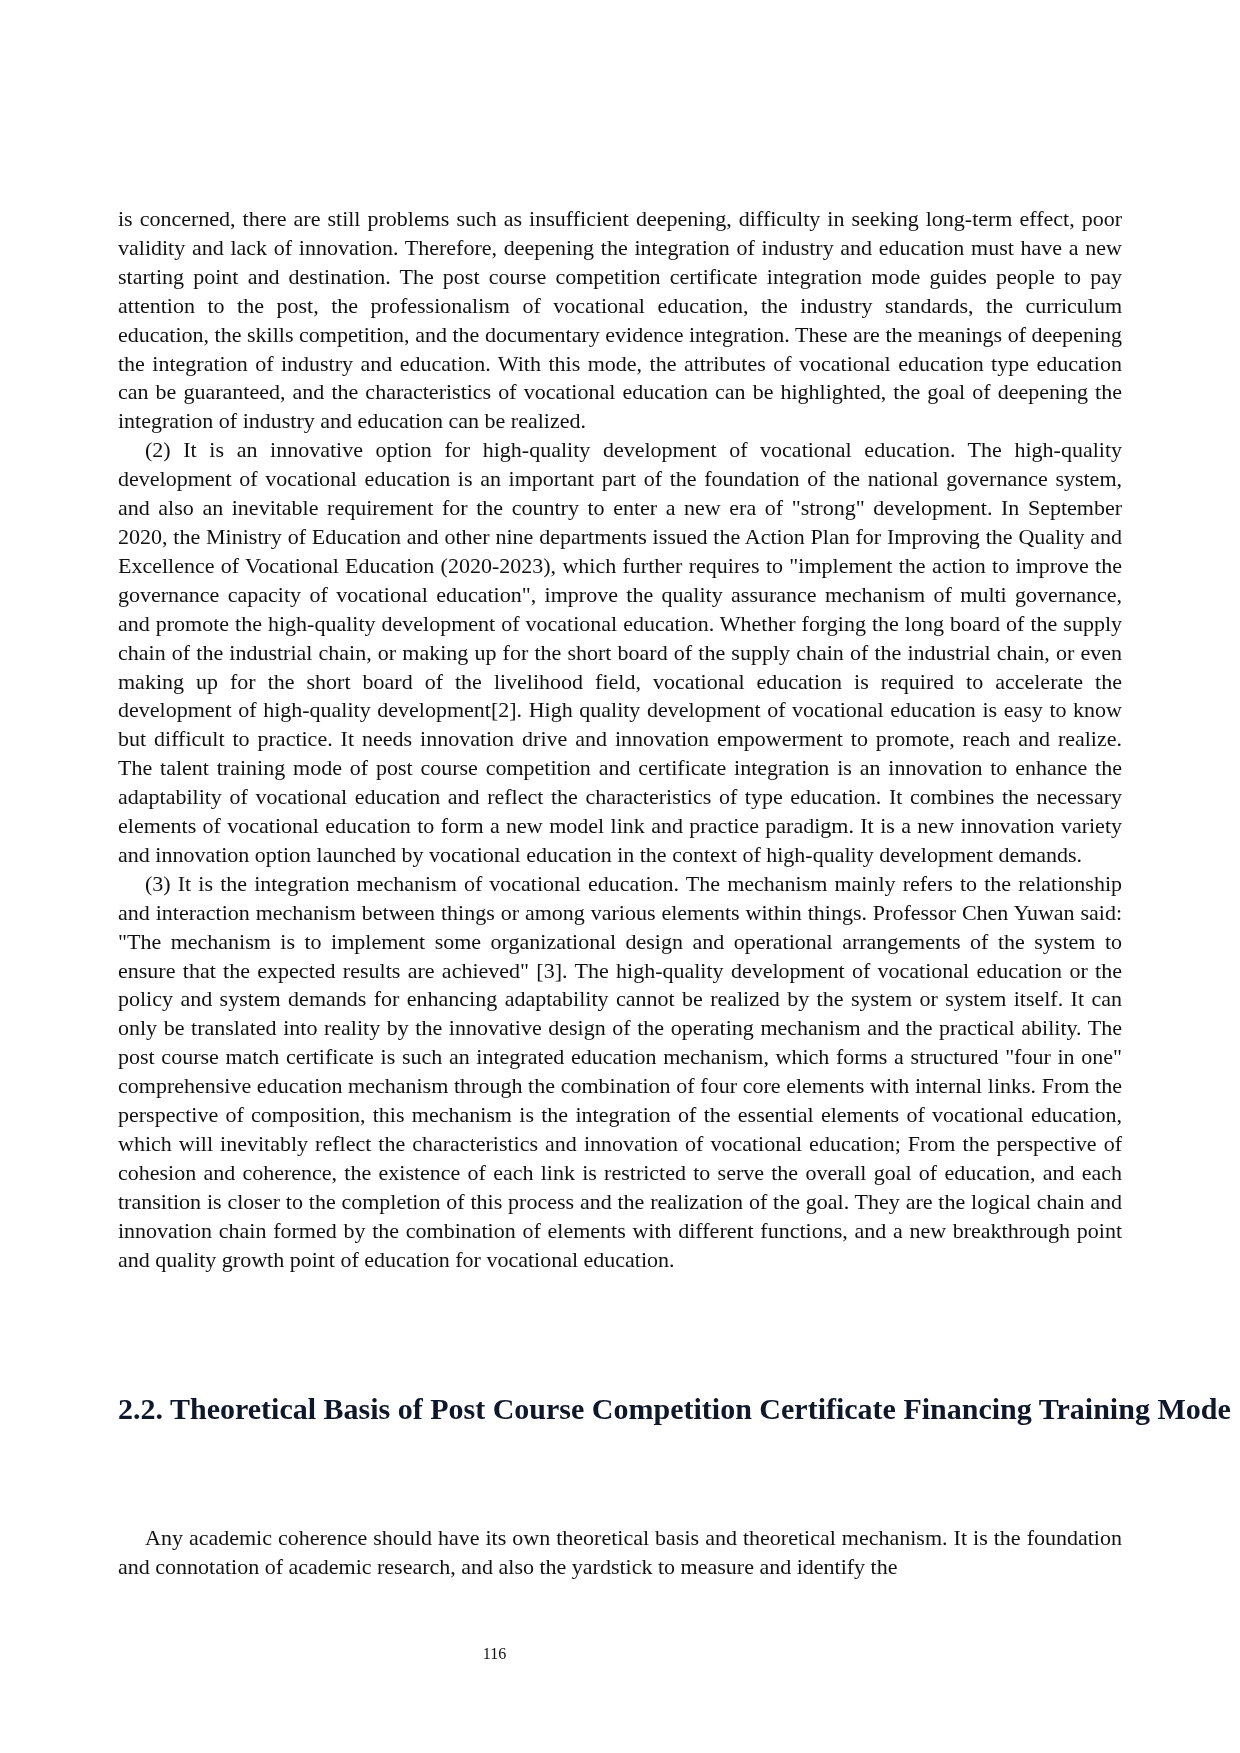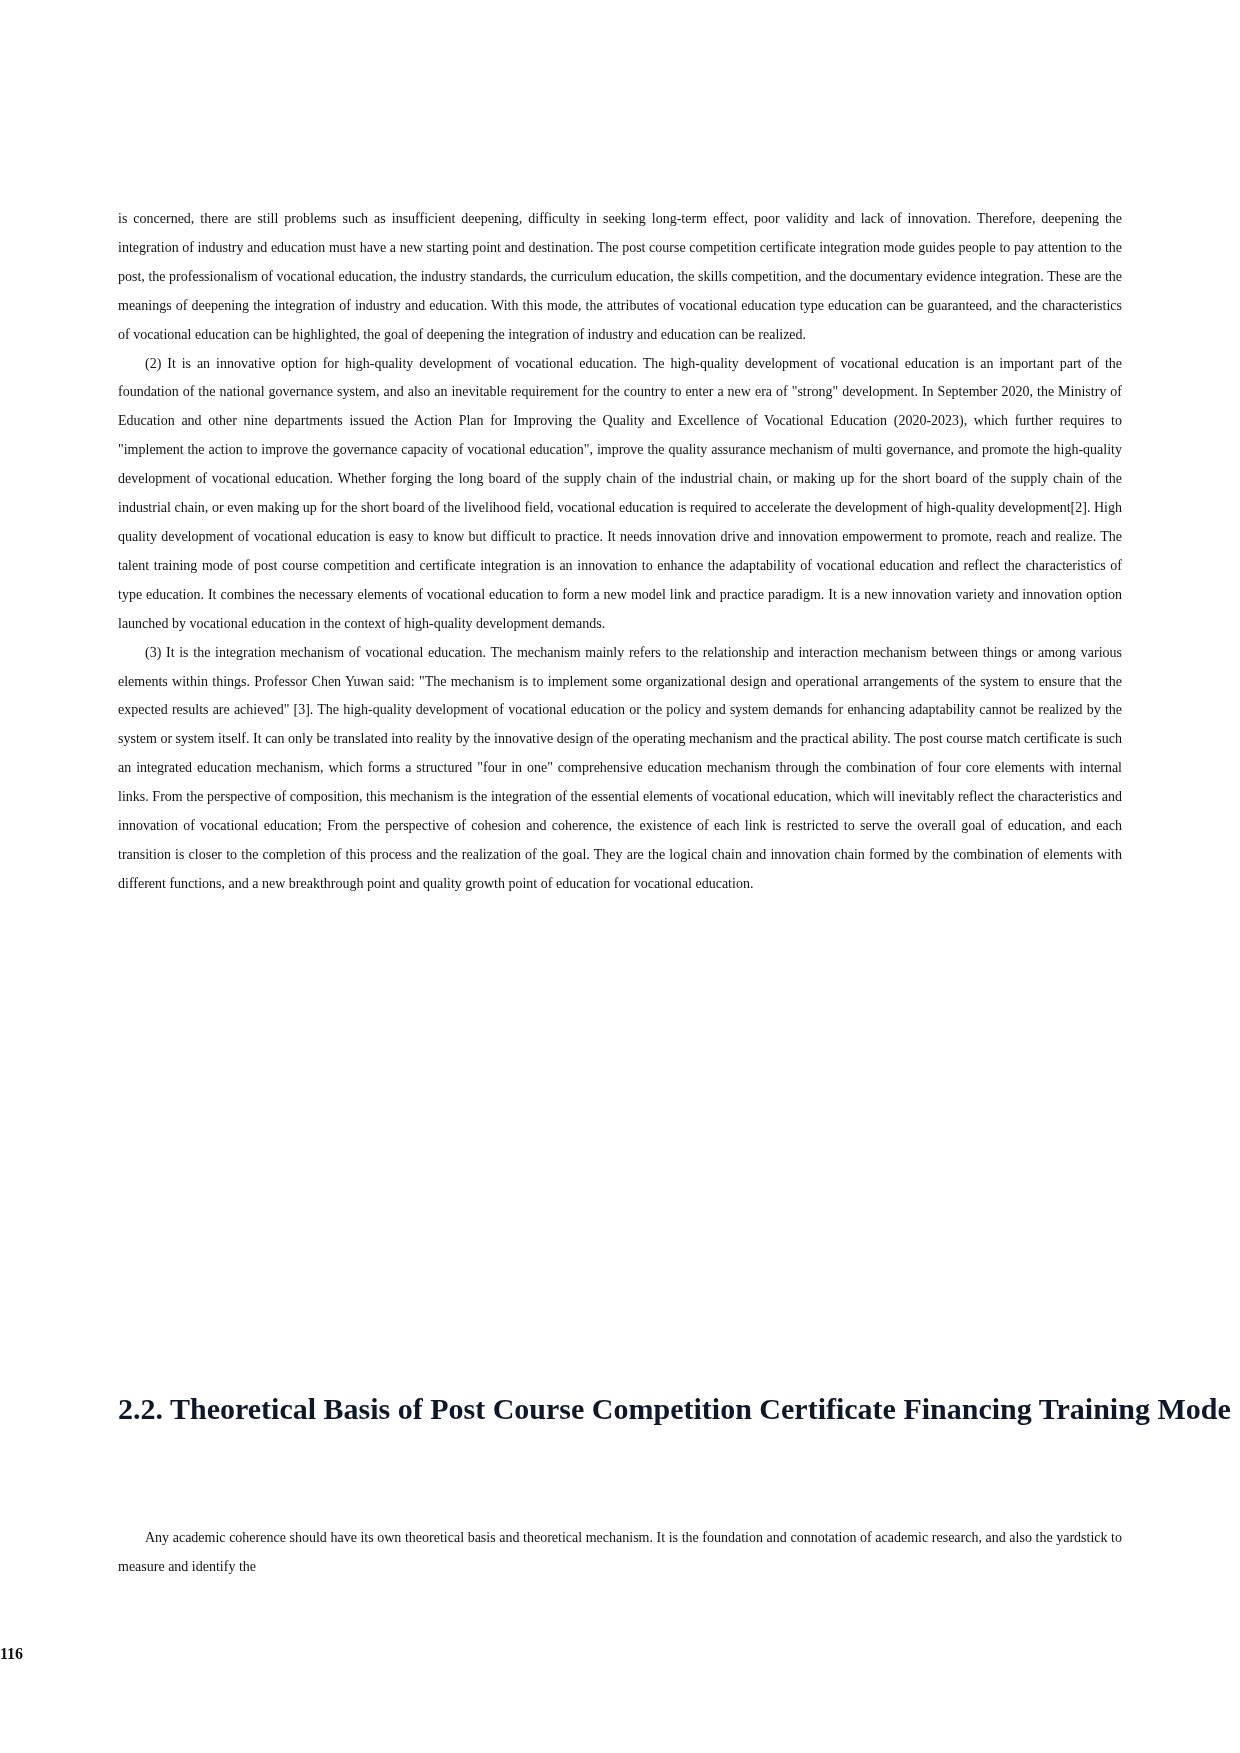--- a/index.html
+++ b/index.html
@@ -1,25 +1,25 @@
 <!DOCTYPE html>
 <html><head>
 <meta charset="utf-8">
 <style>
   html, body { margin:0; padding:0; background:#ffffff; }
   body { width:1240px; height:1753px; position:relative; overflow:hidden;
          font-family:"Liberation Serif", "DejaVu Serif", serif; color:#111; }
   .page { position:absolute; left:118px; top:205px; width:1004px; }
-  p { margin:0; font-size:14px; line-height:28.9px; text-align:justify; }
+  p { margin:0; font-size:22px; line-height:28.9px; text-align:justify; }
   p.indent { text-indent:27px; }
   h2 { margin:0; color:#0f172a; font-weight:bold; font-size:30px;
        position:absolute; left:118px; top:1392px; font-family:"Liberation Serif", serif; }
   .after { position:absolute; left:118px; top:1524px; width:1004px; }
-  .pnum { position:absolute; top:1645px; left:0; width:989px; text-align:left;
-          font-weight:bold; font-size:16px; }
+  .pnum { position:absolute; top:1645px; left:0; width:989px; text-align:center;
+          font-weight:normal; font-size:16px; }
 </style>
 </head>
 <body>
 
 <div class="page">
   <p>is concerned, there are still problems such as insufficient deepening, difficulty in seeking long-term effect, poor validity and lack of innovation. Therefore, deepening the integration of industry and education must have a new starting point and destination. The post course competition certificate integration mode guides people to pay attention to the post, the professionalism of vocational education, the industry standards, the curriculum education, the skills competition, and the documentary evidence integration. These are the meanings of deepening the integration of industry and education. With this mode, the attributes of vocational education type education can be guaranteed, and the characteristics of vocational education can be highlighted, the goal of deepening the integration of industry and education can be realized.</p>
   <p class="indent">(2) It is an innovative option for high-quality development of vocational education. The high-quality development of vocational education is an important part of the foundation of the national governance system, and also an inevitable requirement for the country to enter a new era of "strong" development. In September 2020, the Ministry of Education and other nine departments issued the Action Plan for Improving the Quality and Excellence of Vocational Education (2020-2023), which further requires to "implement the action to improve the governance capacity of vocational education", improve the quality assurance mechanism of multi governance, and promote the high-quality development of vocational education. Whether forging the long board of the supply chain of the industrial chain, or making up for the short board of the supply chain of the industrial chain, or even making up for the short board of the livelihood field, vocational education is required to accelerate the development of high-quality development[2]. High quality development of vocational education is easy to know but difficult to practice. It needs innovation drive and innovation empowerment to promote, reach and realize. The talent training mode of post course competition and certificate integration is an innovation to enhance the adaptability of vocational education and reflect the characteristics of type education. It combines the necessary elements of vocational education to form a new model link and practice paradigm. It is a new innovation variety and innovation option launched by vocational education in the context of high-quality development demands.</p>
   <p class="indent">(3) It is the integration mechanism of vocational education. The mechanism mainly refers to the relationship and interaction mechanism between things or among various elements within things. Professor Chen Yuwan said: "The mechanism is to implement some organizational design and operational arrangements of the system to ensure that the expected results are achieved" [3]. The high-quality development of vocational education or the policy and system demands for enhancing adaptability cannot be realized by the system or system itself. It can only be translated into reality by the innovative design of the operating mechanism and the practical ability. The post course match certificate is such an integrated education mechanism, which forms a structured "four in one" comprehensive education mechanism through the combination of four core elements with internal links. From the perspective of composition, this mechanism is the integration of the essential elements of vocational education, which will inevitably reflect the characteristics and innovation of vocational education; From the perspective of cohesion and coherence, the existence of each link is restricted to serve the overall goal of education, and each transition is closer to the completion of this process and the realization of the goal. They are the logical chain and innovation chain formed by the combination of elements with different functions, and a new breakthrough point and quality growth point of education for vocational education.</p>
 </div>
 

